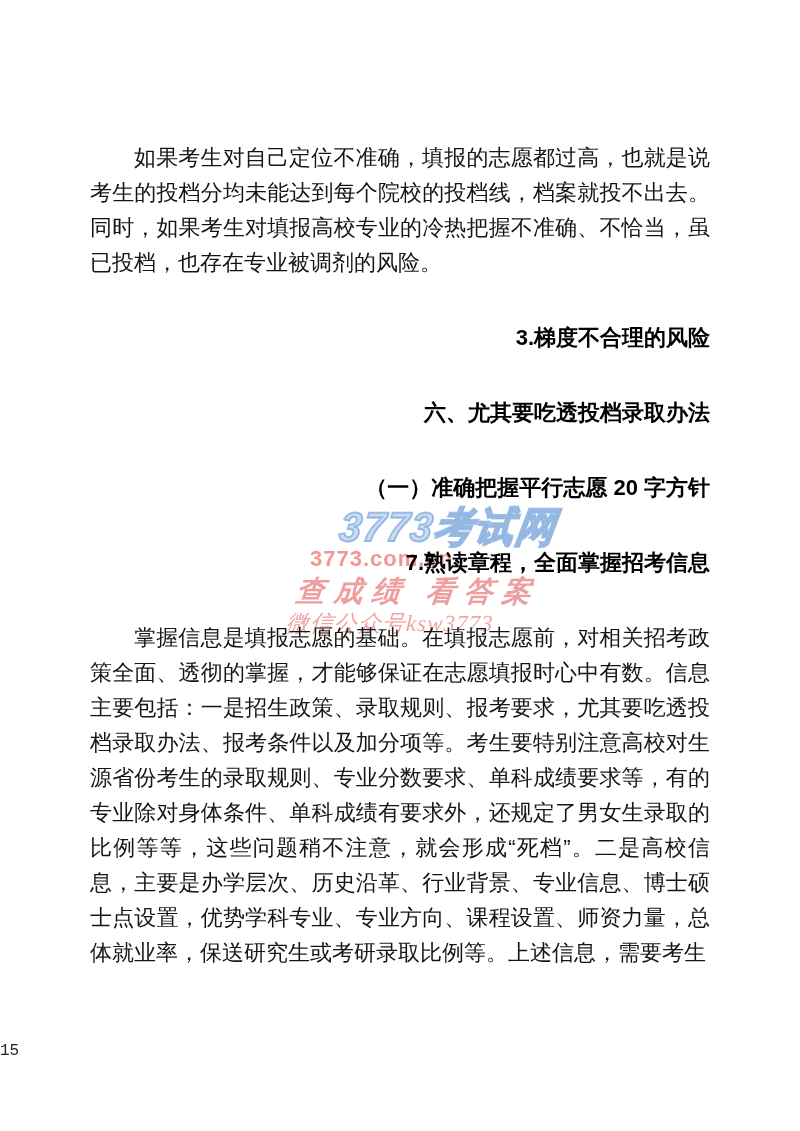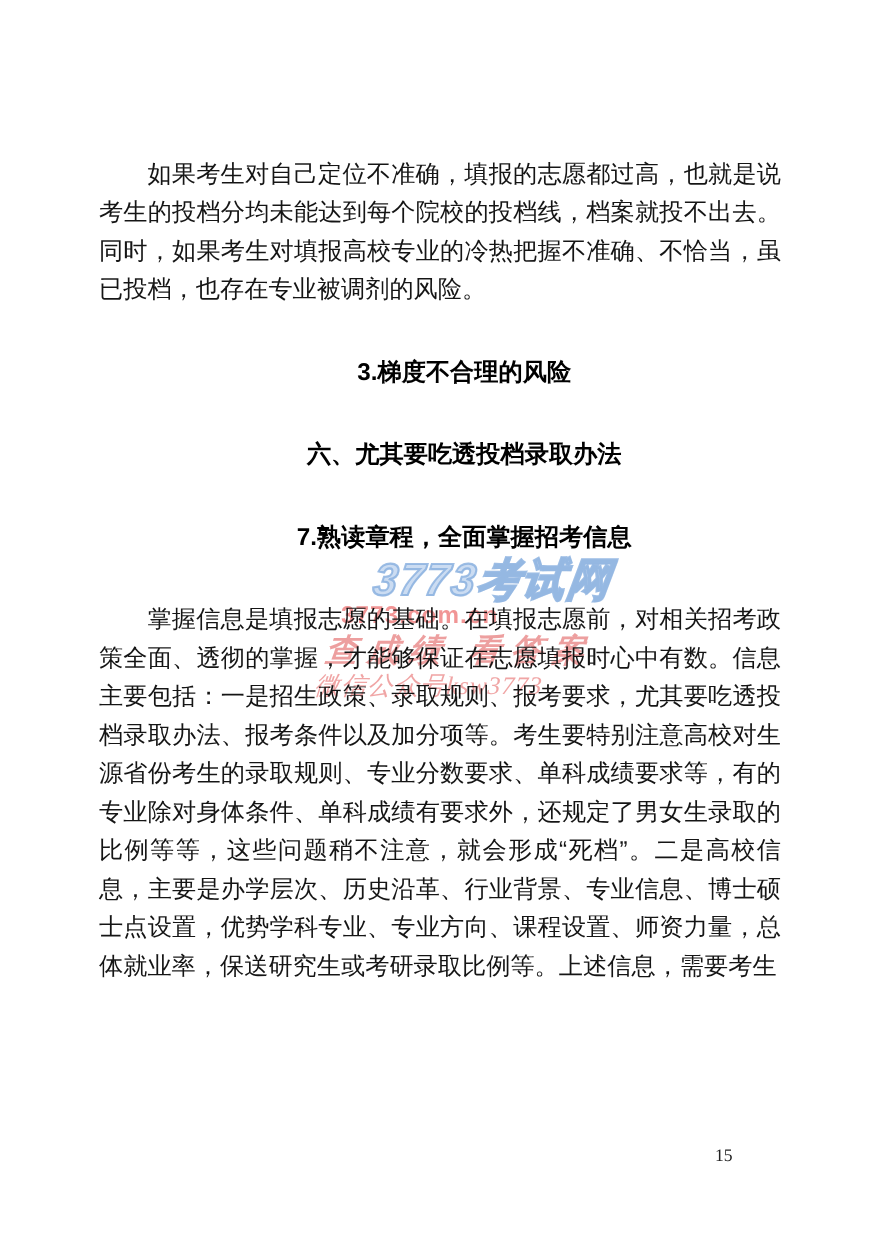--- a/index.html
+++ b/index.html
@@ -63,30 +63,30 @@
     line-height: 35px;
     color: #151515;
     text-align: justify;
     text-indent: 2em;
     word-break: break-all;
     margin-top: 40px;
   }
   .content p.heading {
     font-weight: 700;
     color: #000000;
-    text-align: center;
+    text-align: right;
   }
   .content p.quote-par { text-indent: 2.35em; }
 
   
   .page-number {
     position: absolute; left: 0; top: 1042px;
     width: 666px;
-    text-align: right;
-    font-family: Liberation Serif, serif;
+    text-align: left;
+    font-family: Liberation Mono, monospace;
     font-size: 16px;
     color: #222222;
     z-index: 1;
   }
 </style>
 </head>
 <body>
 
 <div class="page">
 
@@ -94,19 +94,20 @@
     <div class="wm-logo">3773考试网</div>
     <div class="wm-url">3773.com.cn</div>
     <div class="wm-slogan">查成绩 看答案</div>
     <div class="wm-wechat">微信公众号ksw3773</div>
   </div>
 
   <div class="content">
     <p class="body">如果考生对自己定位不准确，填报的志愿都过高，也就是说考生的投档分均未能达到每个院校的投档线，档案就投不出去。同时，如果考生对填报高校专业的冷热把握不准确、不恰当，虽已投档，也存在专业被调剂的风险。</p>
     <p class="heading">3.梯度不合理的风险</p>
     <p class="heading">六、尤其要吃透投档录取办法</p>
+    <p class="heading">（一）准确把握平行志愿 20 字方针</p>
     <p class="heading">7.熟读章程，全面掌握招考信息</p>
     <p class="body">掌握信息是填报志愿的基础。在填报志愿前，对相关招考政策全面、透彻的掌握，才能够保证在志愿填报时心中有数。信息主要包括：一是招生政策、录取规则、报考要求，尤其要吃透投档录取办法、报考条件以及加分项等。考生要特别注意高校对生源省份考生的录取规则、专业分数要求、单科成绩要求等，有的专业除对身体条件、单科成绩有要求外，还规定了男女生录取的比例等等，这些问题稍不注意，就会形成“死档”。二是高校信息，主要是办学层次、历史沿革、行业背景、专业信息、博士硕士点设置，优势学科专业、专业方向、课程设置、师资力量，总体就业率，保送研究生或考研录取比例等。上述信息，需要考生</p>
   </div>
 
   <div class="page-number">15</div>
 
 </div>
 
 </body></html>

